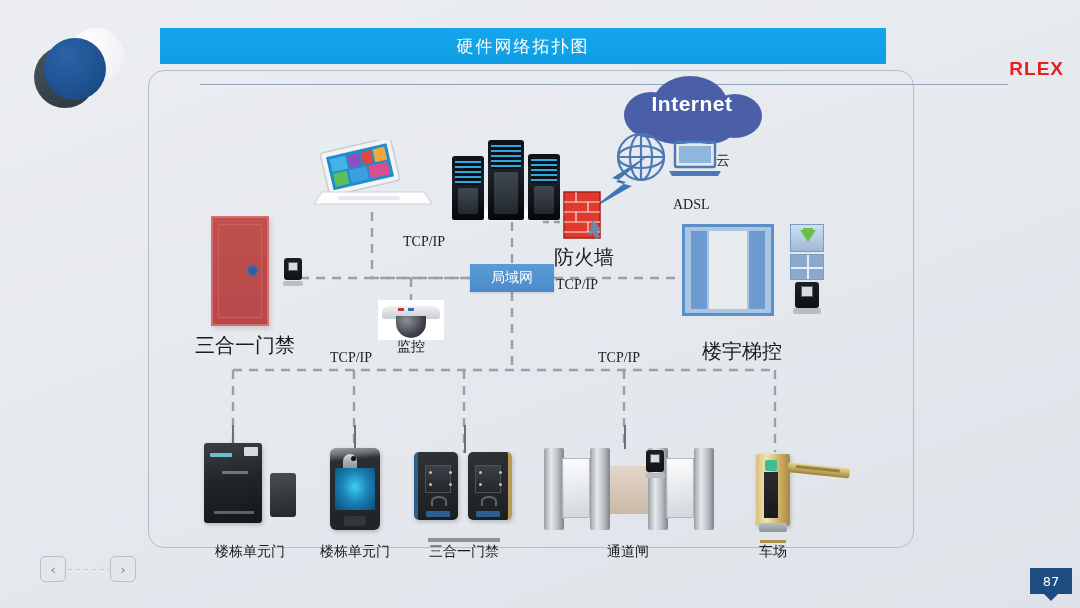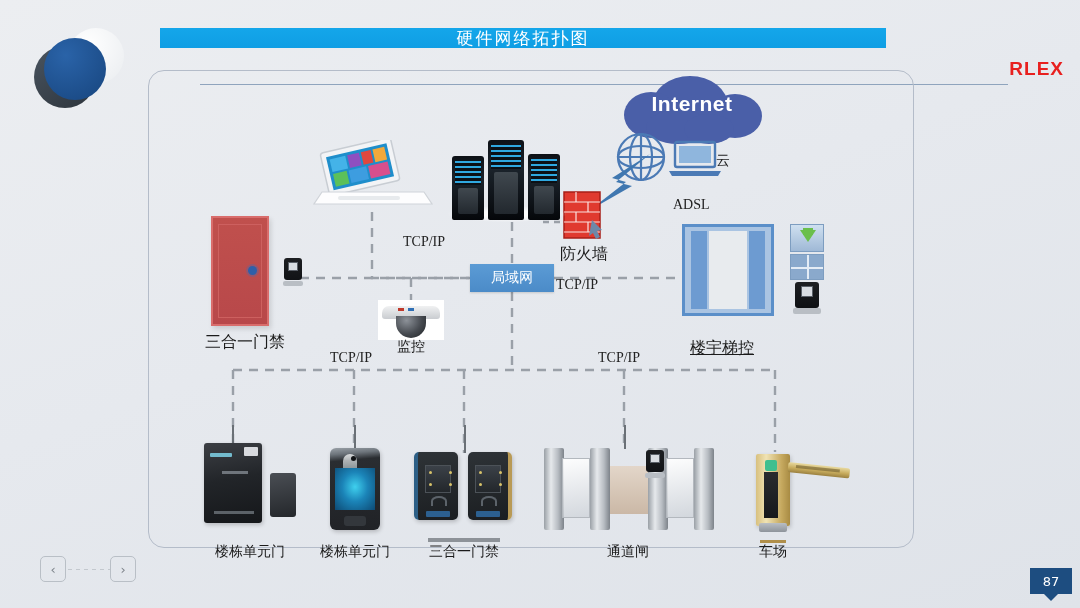--- a/index.html
+++ b/index.html
@@ -18,21 +18,21 @@
   #logo .c { position: absolute; border-radius: 50%; }
   #logo .c-white { width: 56px; height: 56px; left: 40px; top: 4px;
       background: radial-gradient(circle at 35% 30%, #ffffff, #e9ecef); }
   #logo .c-dark  { width: 62px; height: 62px; left: 6px;  top: 22px;
       background: linear-gradient(145deg, #4a5560, #2d343c); }
   #logo .c-blue  { width: 62px; height: 62px; left: 16px; top: 14px;
       background: radial-gradient(circle at 35% 28%, #2a63a8, #17457e); }
 
   
   #title-banner {
-    position: absolute; left: 160px; top: 28px; width: 726px; height: 20px;
+    position: absolute; left: 160px; top: 28px; width: 726px; height: 36px;
     background: linear-gradient(180deg, #14a6ea 0%, #0f9ee4 100%);
     display: flex; align-items: center; justify-content: center;
   }
   #title-banner span {
     color: #ffffff; font-size: 17px; letter-spacing: 2px;
     font-family: "DejaVu Sans", sans-serif;
   }
 
   
   #rlex {
@@ -50,21 +50,21 @@
     border: 1px solid #b4bcc9; border-radius: 16px; background: transparent;
   }
 
   
   #canvas { position: absolute; left: 0; top: 0; width: 1080px; height: 608px; }
   .node-label {
     position: absolute; white-space: nowrap; text-align: center;
     color: #1b1b1b; font-family: "DejaVu Sans", sans-serif;
   }
   .cn-label { font-size: 14px; }
-  .cn-label-big { font-size: 16px; }
+  .cn-label-big { font-size: 20px; }
   .en-label { font-size: 14px; font-family: "Liberation Serif", serif; color: #222; }
 
   
   #cloud { position: absolute; left: 622px; top: 76px; width: 140px; height: 72px; }
   #cloud .puff { position: absolute; background: #4a5fa8; border-radius: 50%; }
   #cloud .p1 { width: 76px; height: 60px; left: 30px; top: 0; }
   #cloud .p2 { width: 54px; height: 46px; left: 2px;  top: 16px; }
   #cloud .p3 { width: 54px; height: 44px; left: 86px; top: 18px; }
   #cloud .p4 { width: 64px; height: 34px; left: 24px; top: 34px; }
   #cloud .p5 { width: 50px; height: 30px; left: 62px; top: 38px; }
@@ -169,21 +169,21 @@
      background: #8aa9cc; border: 1px solid #7d9dc0; }
   #elev-floor .cross-h { position: absolute; left: 0; right: 0; top: 12px; height: 2px; background: #e4ecf5; }
   #elev-floor .cross-v { position: absolute; top: 0; bottom: 0; left: 16px; width: 2px; background: #e4ecf5; }
   #elev-reader { position: absolute; left: 795px; top: 282px; width: 24px; height: 32px; }
   #elev-reader .body { position: absolute; left: 0; top: 0; width: 24px; height: 26px;
      background: linear-gradient(180deg, #1d1f22, #0e1013); border-radius: 3px; }
   #elev-reader .scr { position: absolute; left: 6px; top: 4px; width: 12px; height: 11px;
      background: #d9dde2; border: 1px solid #5a6068; }
   #elev-reader .base { position: absolute; left: -2px; bottom: 0; width: 28px; height: 6px;
      background: #b9bec4; border-radius: 2px; }
-  #elevator-label { position: absolute; left: 690px; top: 338px; width: 104px; text-align: left; text-decoration: underline; }
+  #elevator-label { position: absolute; left: 690px; top: 338px; width: 104px; text-align: center; }
 
   
   .bottom-label { position: absolute; top: 543px; text-align: center; }
 
   
   #dev1 { position: absolute; left: 204px; top: 443px; width: 92px; height: 88px; }
   #dev1 .panel { position: absolute; left: 0; top: 0; width: 58px; height: 80px;
      background: linear-gradient(170deg, #3c3f44 0%, #222529 45%, #15171a 100%);
      border-radius: 3px; box-shadow: 1px 2px 4px rgba(0,0,0,.2); }
   #dev1 .tag { position: absolute; right: 4px; top: 4px; width: 14px; height: 9px;

